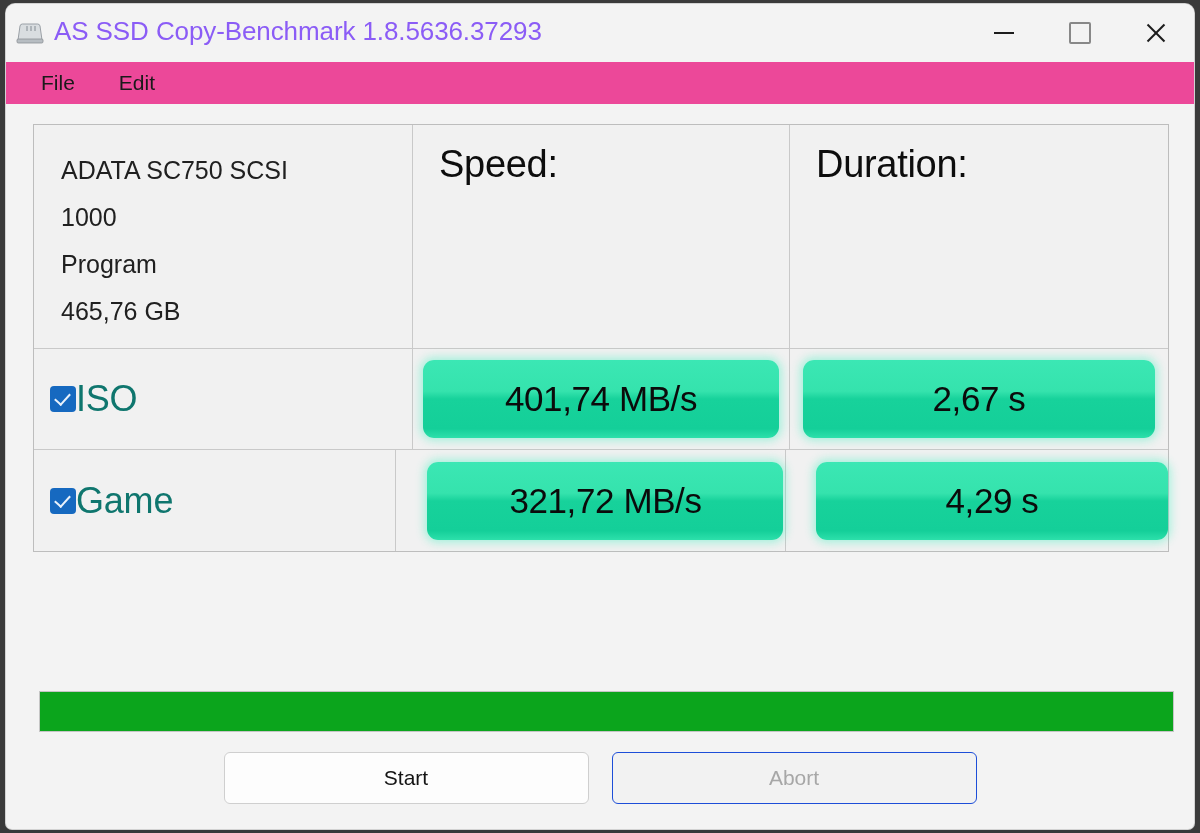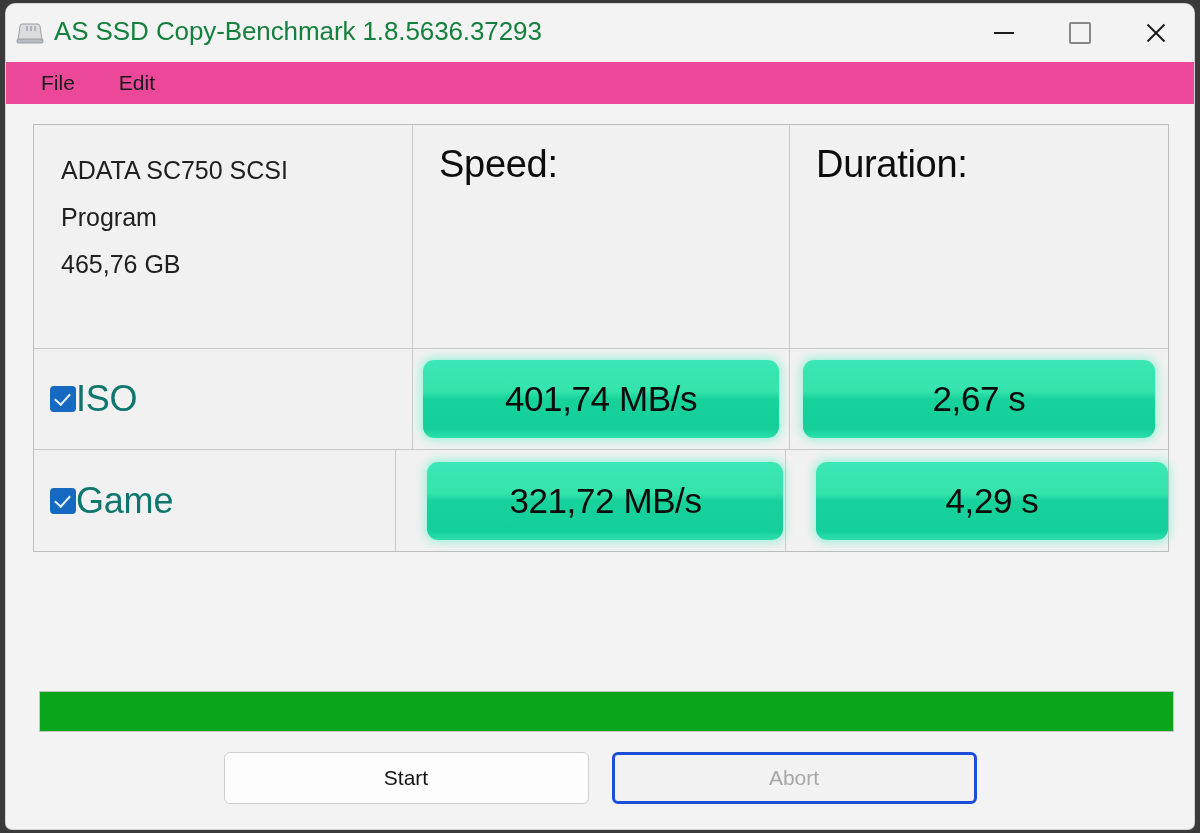--- a/index.html
+++ b/index.html
@@ -47,21 +47,21 @@
     width: 32px;
     height: 30px;
   }
   .app-icon svg { display:block; }
 
   .title-text {
     position: absolute;
     left: 48px;
     top: 12px;
     font-size: 26px;
-    color: #15803d;
+    color: #8b5cf6;
     letter-spacing: -0.1px;
     white-space: nowrap;
   }
 
   .win-controls {
     position: absolute;
     right: 0;
     top: 0;
     height: 58px;
     display: flex;
@@ -249,21 +249,21 @@
     box-sizing: border-box;
     cursor: default;
   }
   .btn.primary {
     background: #fdfdfd;
     border: 1px solid #cfcfcf;
     color: #141414;
   }
   .btn.disabled {
     background: #f2f2f2;
-    border: 3px solid #1d4ed8;
+    border: 1px solid #1d4ed8;
     color: #a7a7a7;
   }
 </style>
 </head>
 <body>
 
 <div class="desktop">
   <div class="window">
 
     <div class="titlebar">
@@ -295,20 +295,21 @@
       <div class="menu-item">File</div>
       <div class="menu-item">Edit</div>
     </div>
 
     <div class="table">
 
       <div class="row row-head">
         <div class="cell-name">
           <div class="drive-info">
             <div>ADATA SC750 SCSI</div>
+            <div>1000</div>
             <div>Program</div>
             <div>465,76 GB</div>
           </div>
         </div>
         <div class="cell-speed">
           <div class="col-title">Speed:</div>
         </div>
         <div class="cell-dur">
           <div class="col-title">Duration:</div>
         </div>

